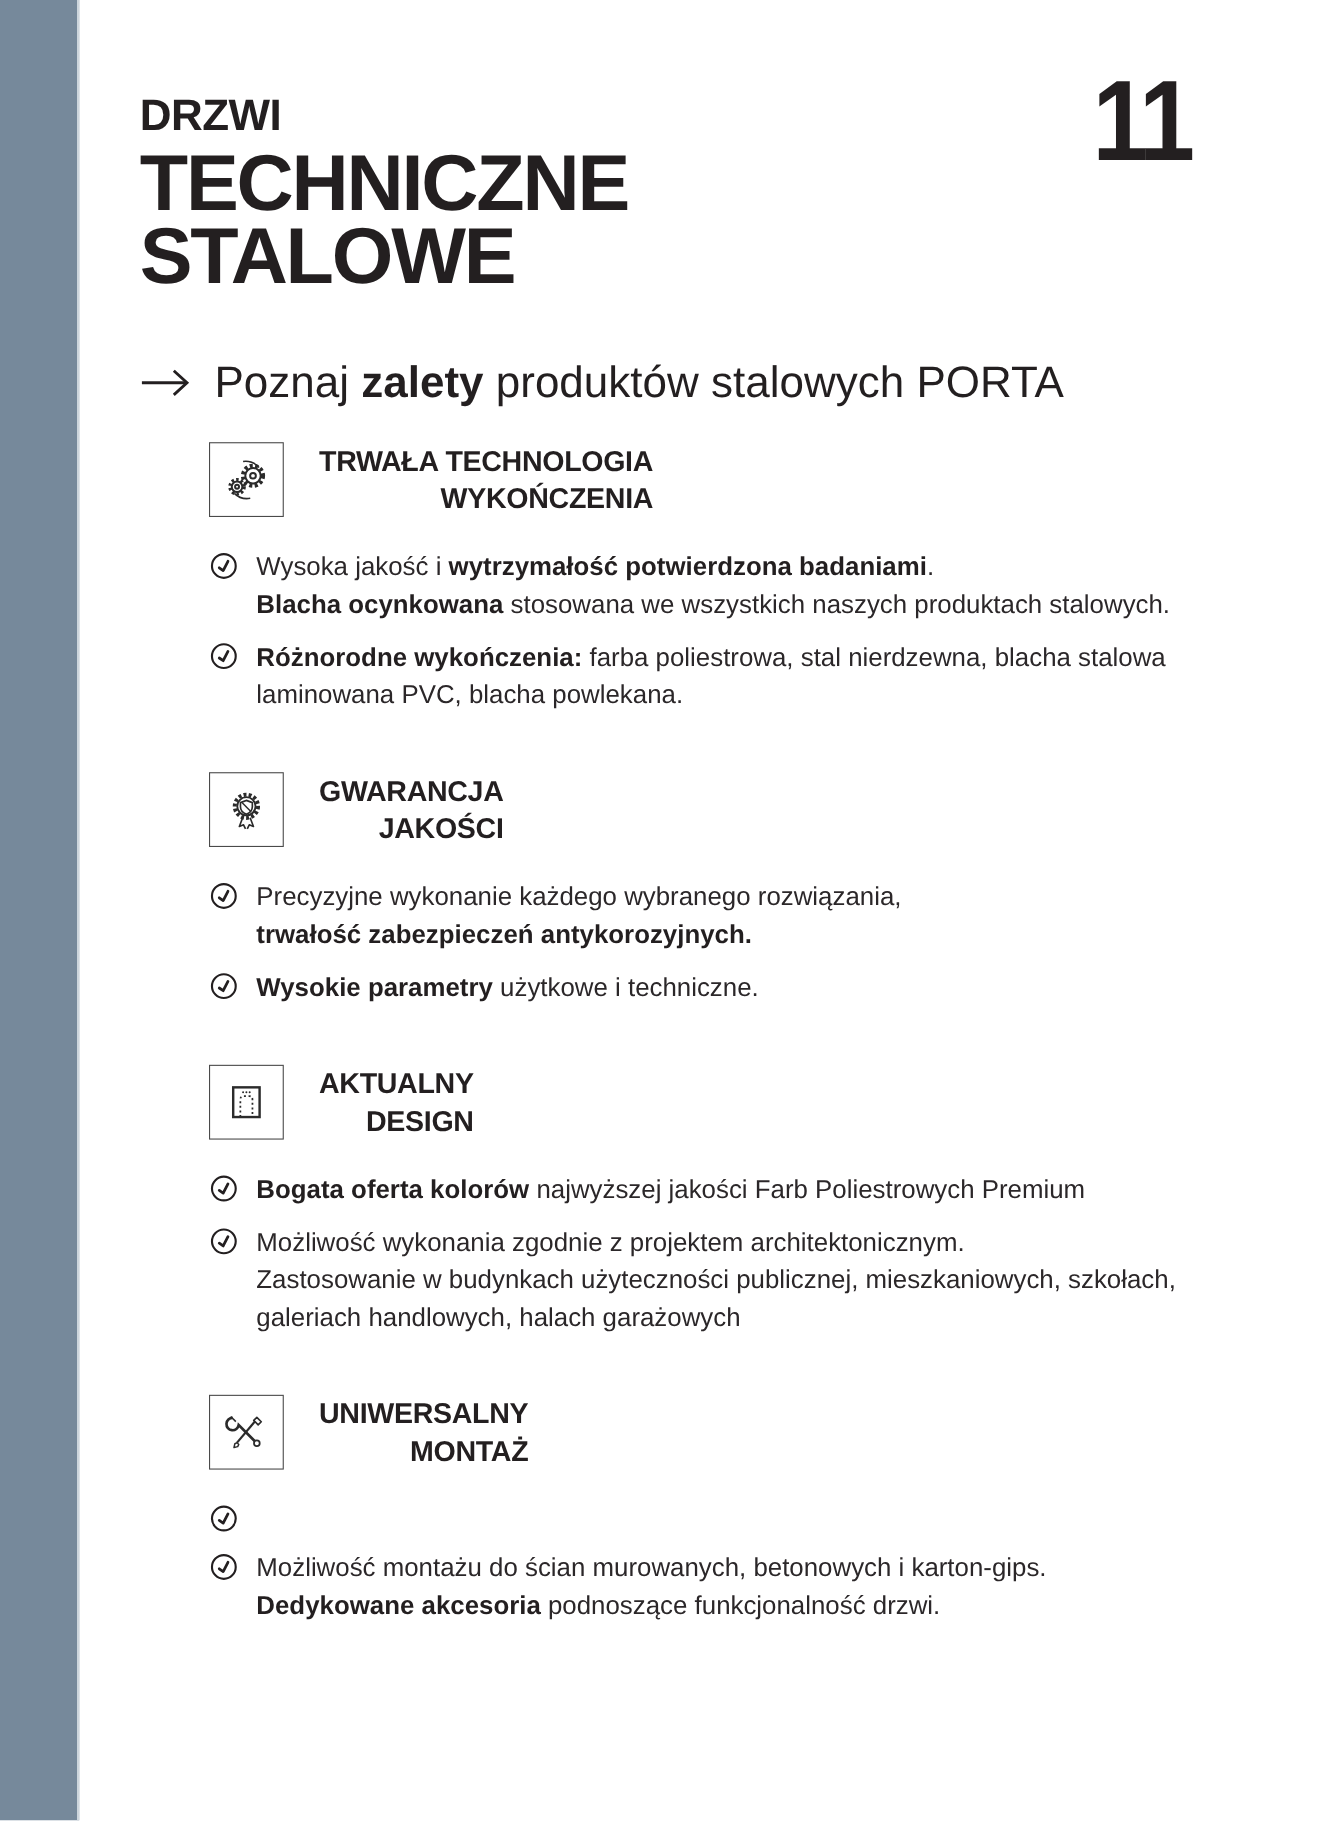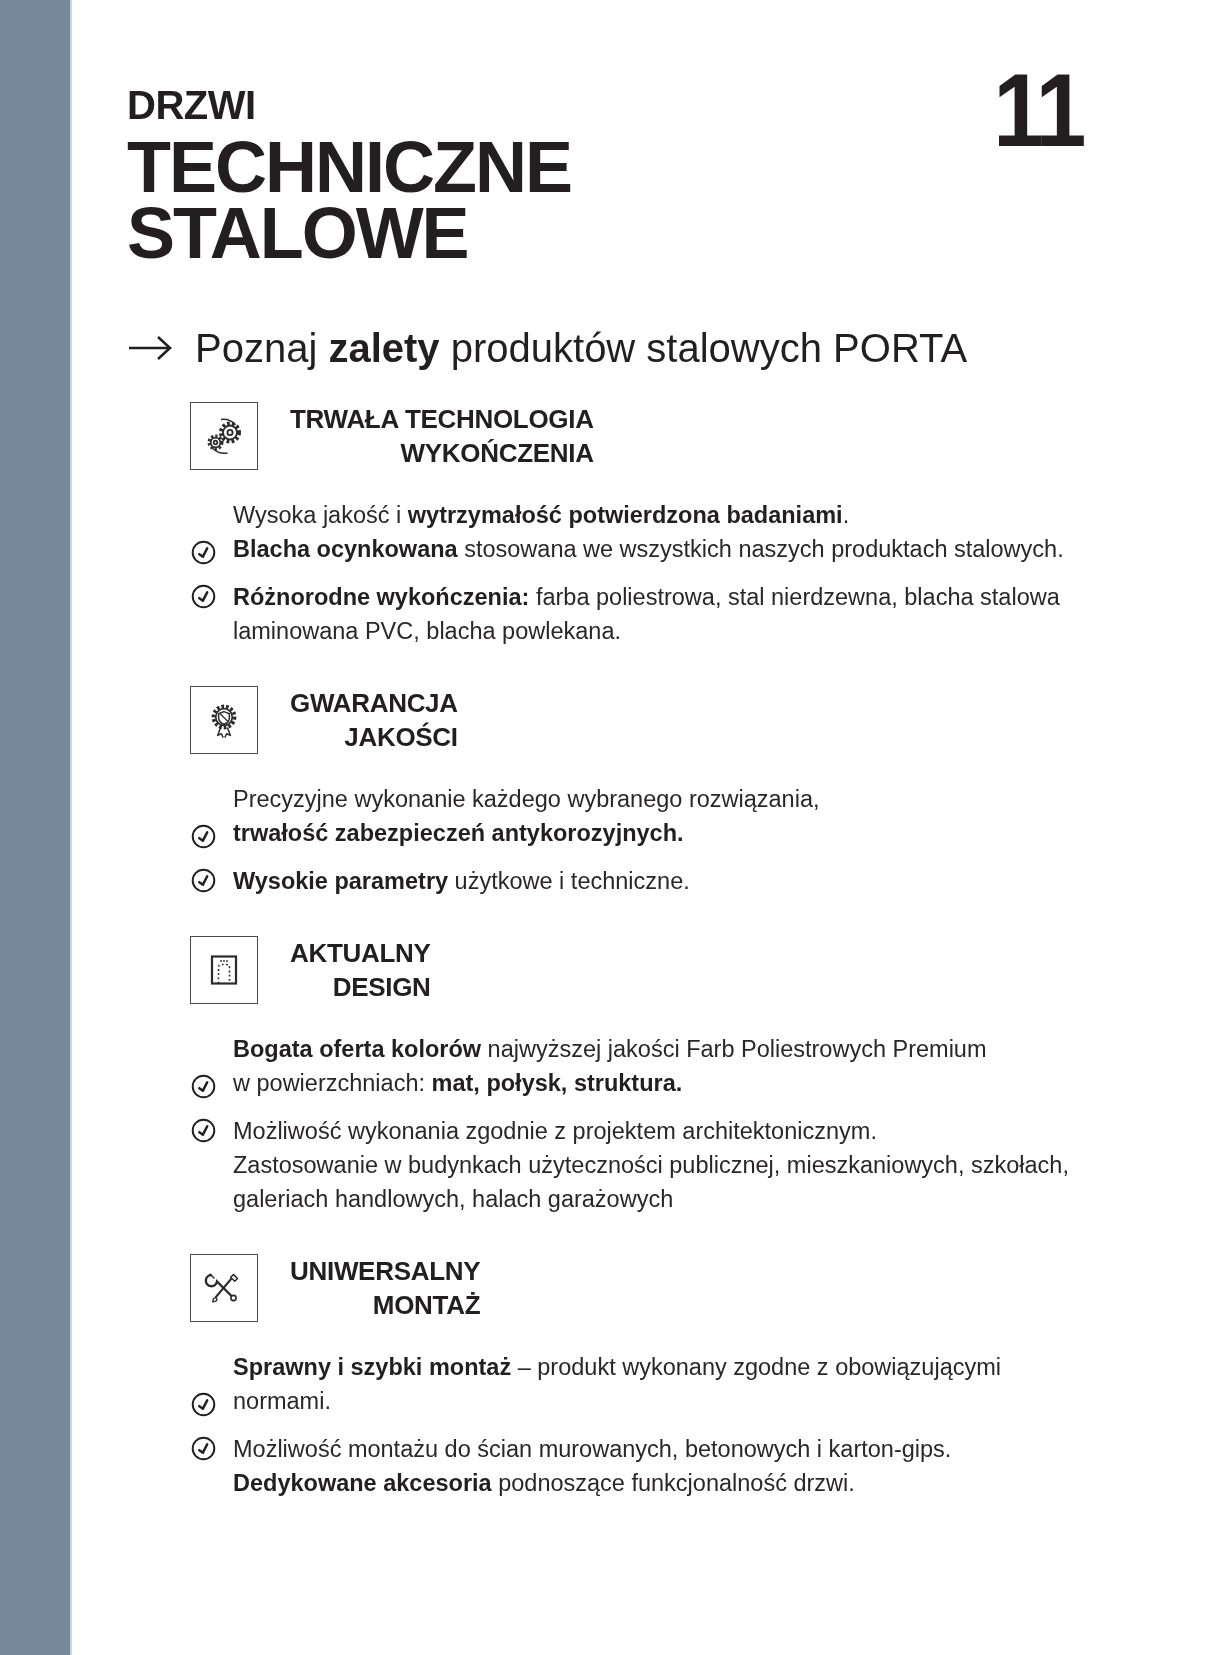--- a/index.html
+++ b/index.html
@@ -26,35 +26,35 @@
     font-size:104px;font-weight:bold;line-height:1;letter-spacing:-4px;
     transform:scaleX(0.88);transform-origin:top right;
   }
   .intro{
     display:flex;align-items:center;gap:20px;margin-top:58px;
     font-size:40px;line-height:1.2;
   }
   .intro b{font-weight:bold;margin-top:28px;}
   .intro .arrow{display:flex;align-items:center;}
   .sections{margin-left:63px;margin-top:30px;}
-  .section{margin-top:38px;}
+  .section{margin-top:54px;}
   .section:first-child{margin-top:0;}
   .icon-row{display:flex;align-items:center;gap:32px;margin-bottom:28px;text-align:right;}
   .icon-box{
     width:68px;height:68px;border:1.5px solid #4a4a4a;box-sizing:border-box;
     display:flex;align-items:center;justify-content:center;background:#fff;
     flex:0 0 auto;
   }
   .section-title{
     font-size:26px;font-weight:bold;line-height:34px;letter-spacing:-0.3px;
     text-transform:uppercase;
   }
   .bullets{}
   .bullet{display:flex;align-items:flex-start;gap:16px;margin-top:14px;}
-  .bullet:first-child{margin-top:0;align-items:flex-end;}
+  .bullet:first-child{margin-top:0;}
   .check{flex:0 0 auto;margin-top:3px;}
   .bullet-text{font-size:23.5px;line-height:34px;color:#2b2729;}
   .bullet-text b{font-weight:bold;color:#231f20;}
   svg{display:block;}
 </style>
 </head>
 <body>
 
 <div class="sidebar"></div>
 
@@ -184,21 +184,20 @@
         <div class="bullets">
           <div class="bullet">
             <span class="check">
               <svg width="27" height="27" viewBox="0 0 28 28" fill="none" stroke="#231f20">
                 <circle cx="14" cy="14" r="11.2" stroke-width="2"></circle>
                 <path d="M9.4 14.8 l3.1 3.3 6.2 -7.6" stroke-width="2.6" fill="none" stroke-linecap="round" stroke-linejoin="round" transform="rotate(-12 14 14)"></path>
               </svg>
             </span>
             <div class="bullet-text">
               <div><b>Bogata oferta kolorów</b><span> najwyższej jakości Farb Poliestrowych Premium</span></div>
-              <div><span>w powierzchniach: </span><b>mat, połysk, struktura.</b></div>
             </div>
           </div>
           <div class="bullet">
             <span class="check">
               <svg width="27" height="27" viewBox="0 0 28 28" fill="none" stroke="#231f20">
                 <circle cx="14" cy="14" r="11.2" stroke-width="2"></circle>
                 <path d="M9.4 14.8 l3.1 3.3 6.2 -7.6" stroke-width="2.6" fill="none" stroke-linecap="round" stroke-linejoin="round" transform="rotate(-12 14 14)"></path>
               </svg>
             </span>
             <div class="bullet-text">
@@ -227,24 +226,20 @@
           </div>
         </div>
         <div class="bullets">
           <div class="bullet">
             <span class="check">
               <svg width="27" height="27" viewBox="0 0 28 28" fill="none" stroke="#231f20">
                 <circle cx="14" cy="14" r="11.2" stroke-width="2"></circle>
                 <path d="M9.4 14.8 l3.1 3.3 6.2 -7.6" stroke-width="2.6" fill="none" stroke-linecap="round" stroke-linejoin="round" transform="rotate(-12 14 14)"></path>
               </svg>
             </span>
-            <div class="bullet-text">
-              <div><b>Sprawny i szybki montaż</b><span> – produkt wykonany zgodne z obowiązującymi</span></div>
-              <div><span>normami.</span></div>
-            </div>
           </div>
           <div class="bullet">
             <span class="check">
               <svg width="27" height="27" viewBox="0 0 28 28" fill="none" stroke="#231f20">
                 <circle cx="14" cy="14" r="11.2" stroke-width="2"></circle>
                 <path d="M9.4 14.8 l3.1 3.3 6.2 -7.6" stroke-width="2.6" fill="none" stroke-linecap="round" stroke-linejoin="round" transform="rotate(-12 14 14)"></path>
               </svg>
             </span>
             <div class="bullet-text">
               <div><span>Możliwość montażu do ścian murowanych, betonowych i karton-gips.</span></div>

